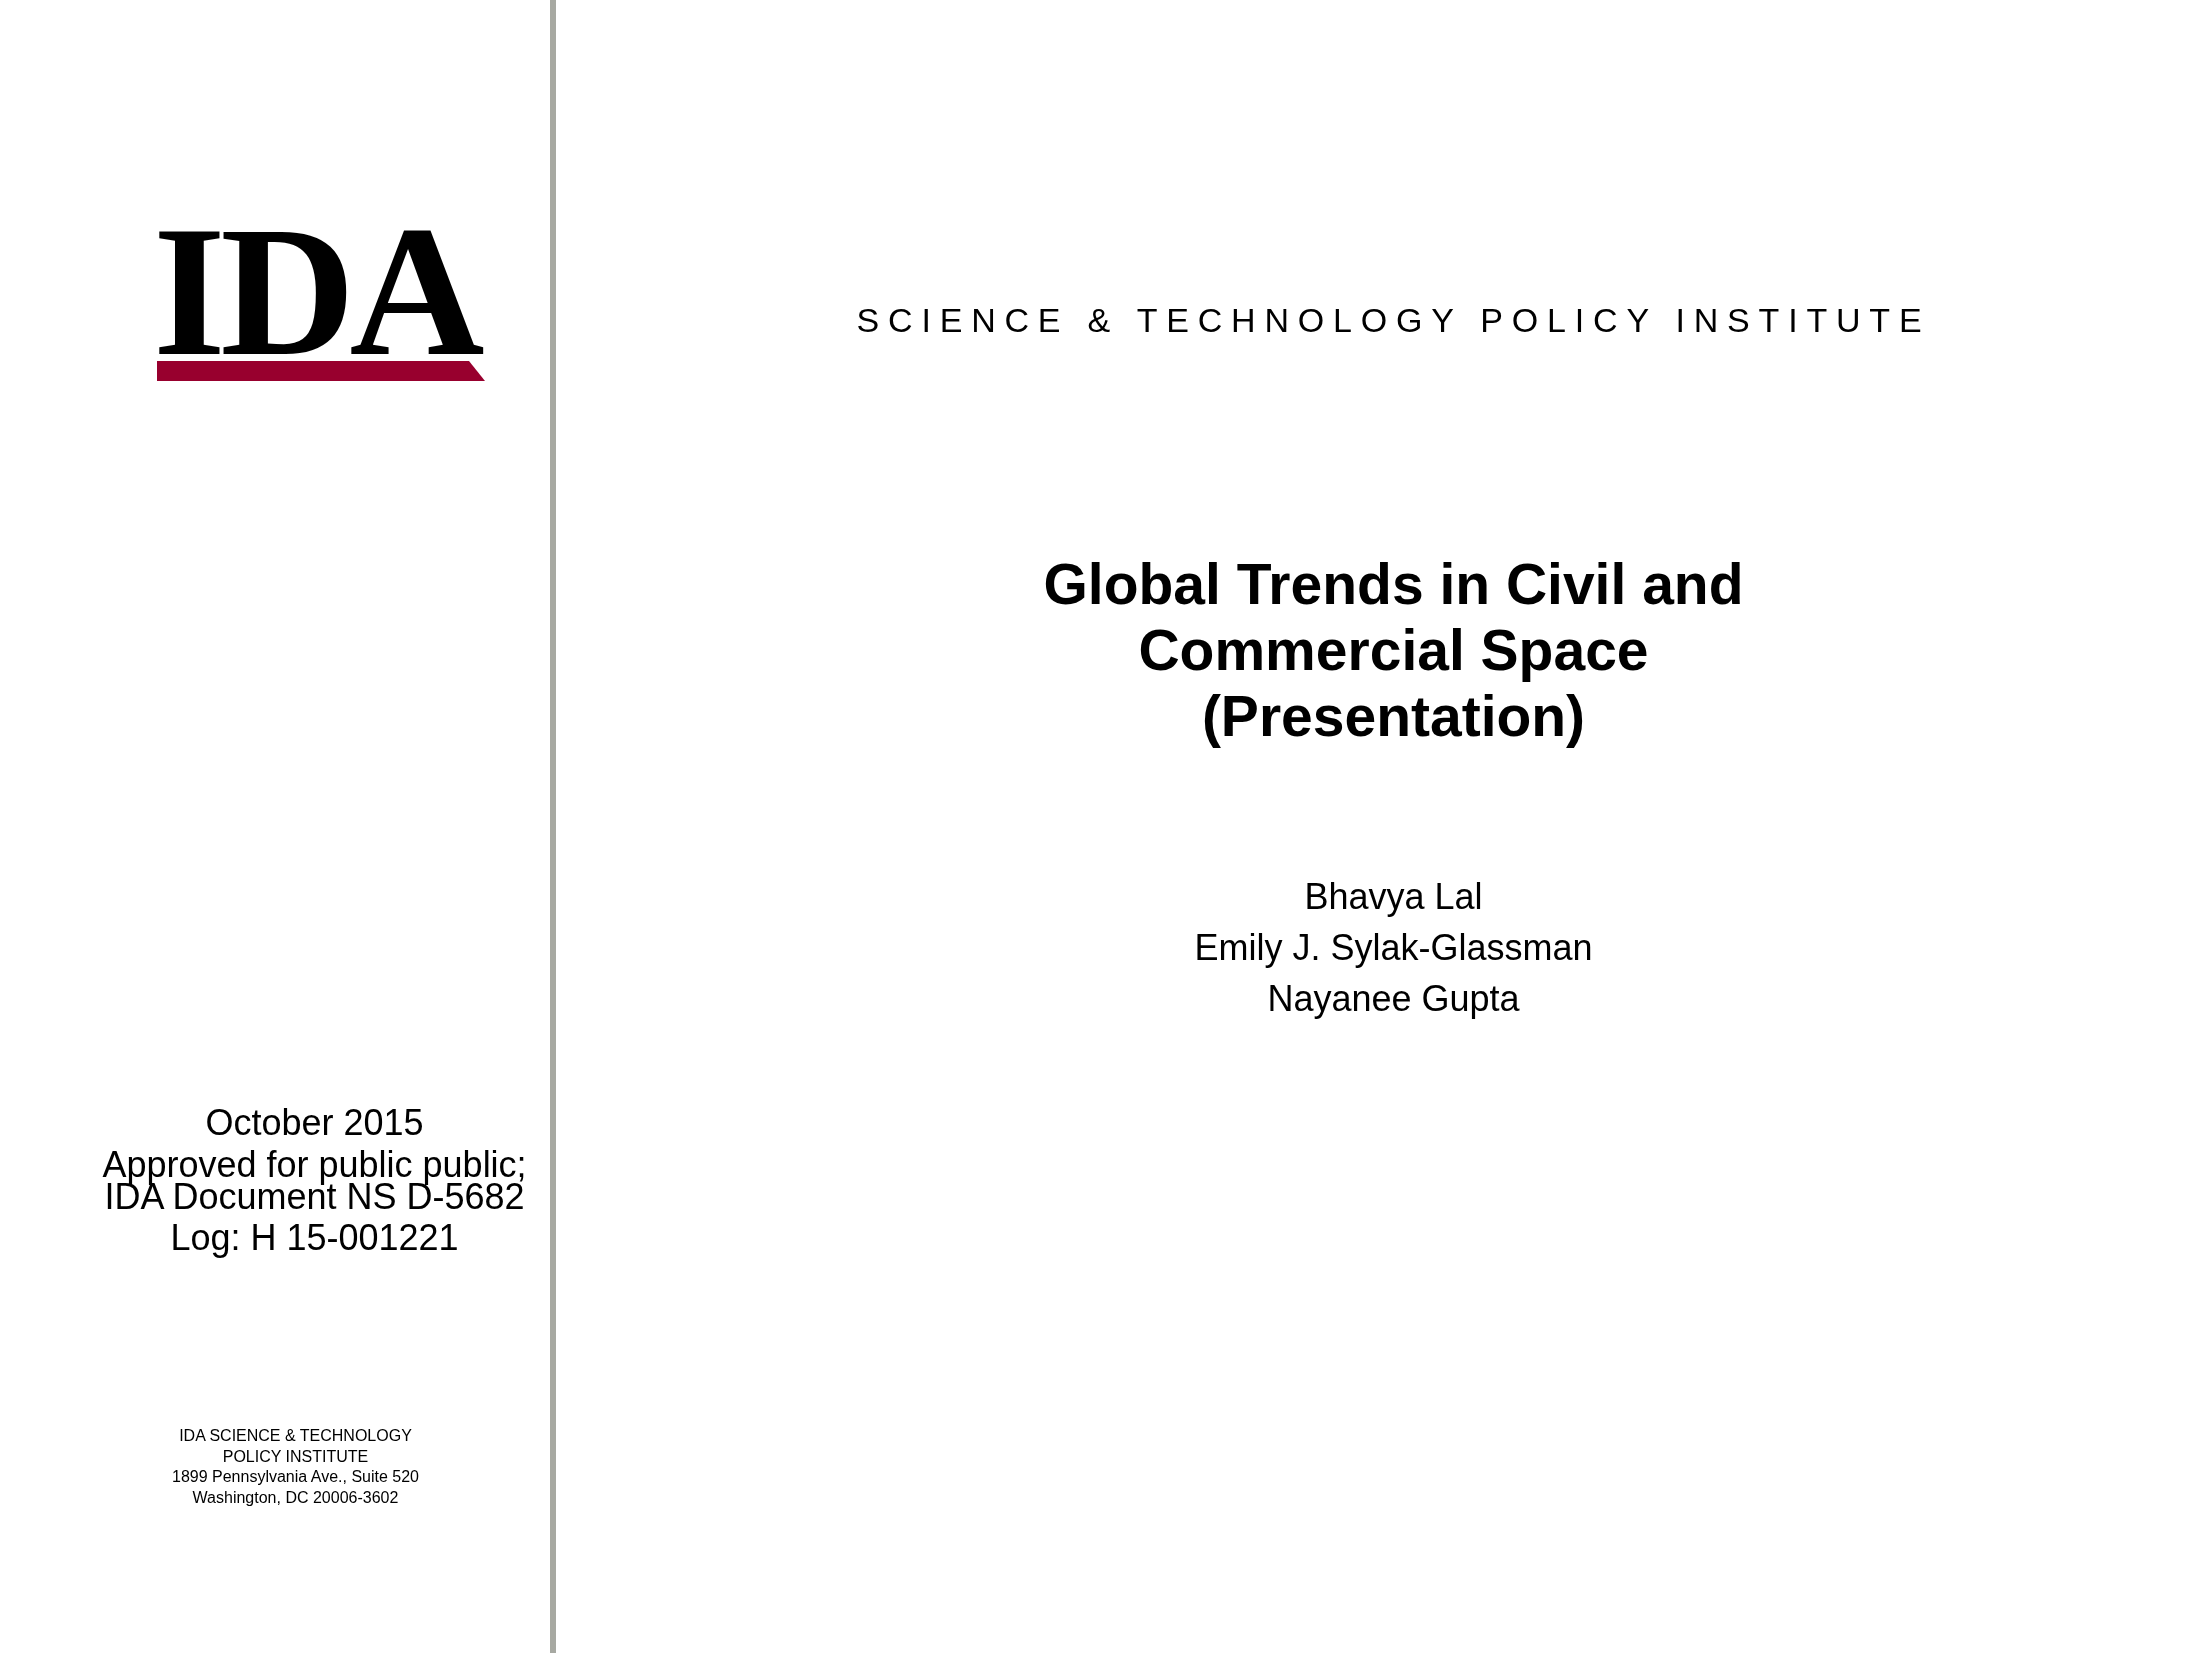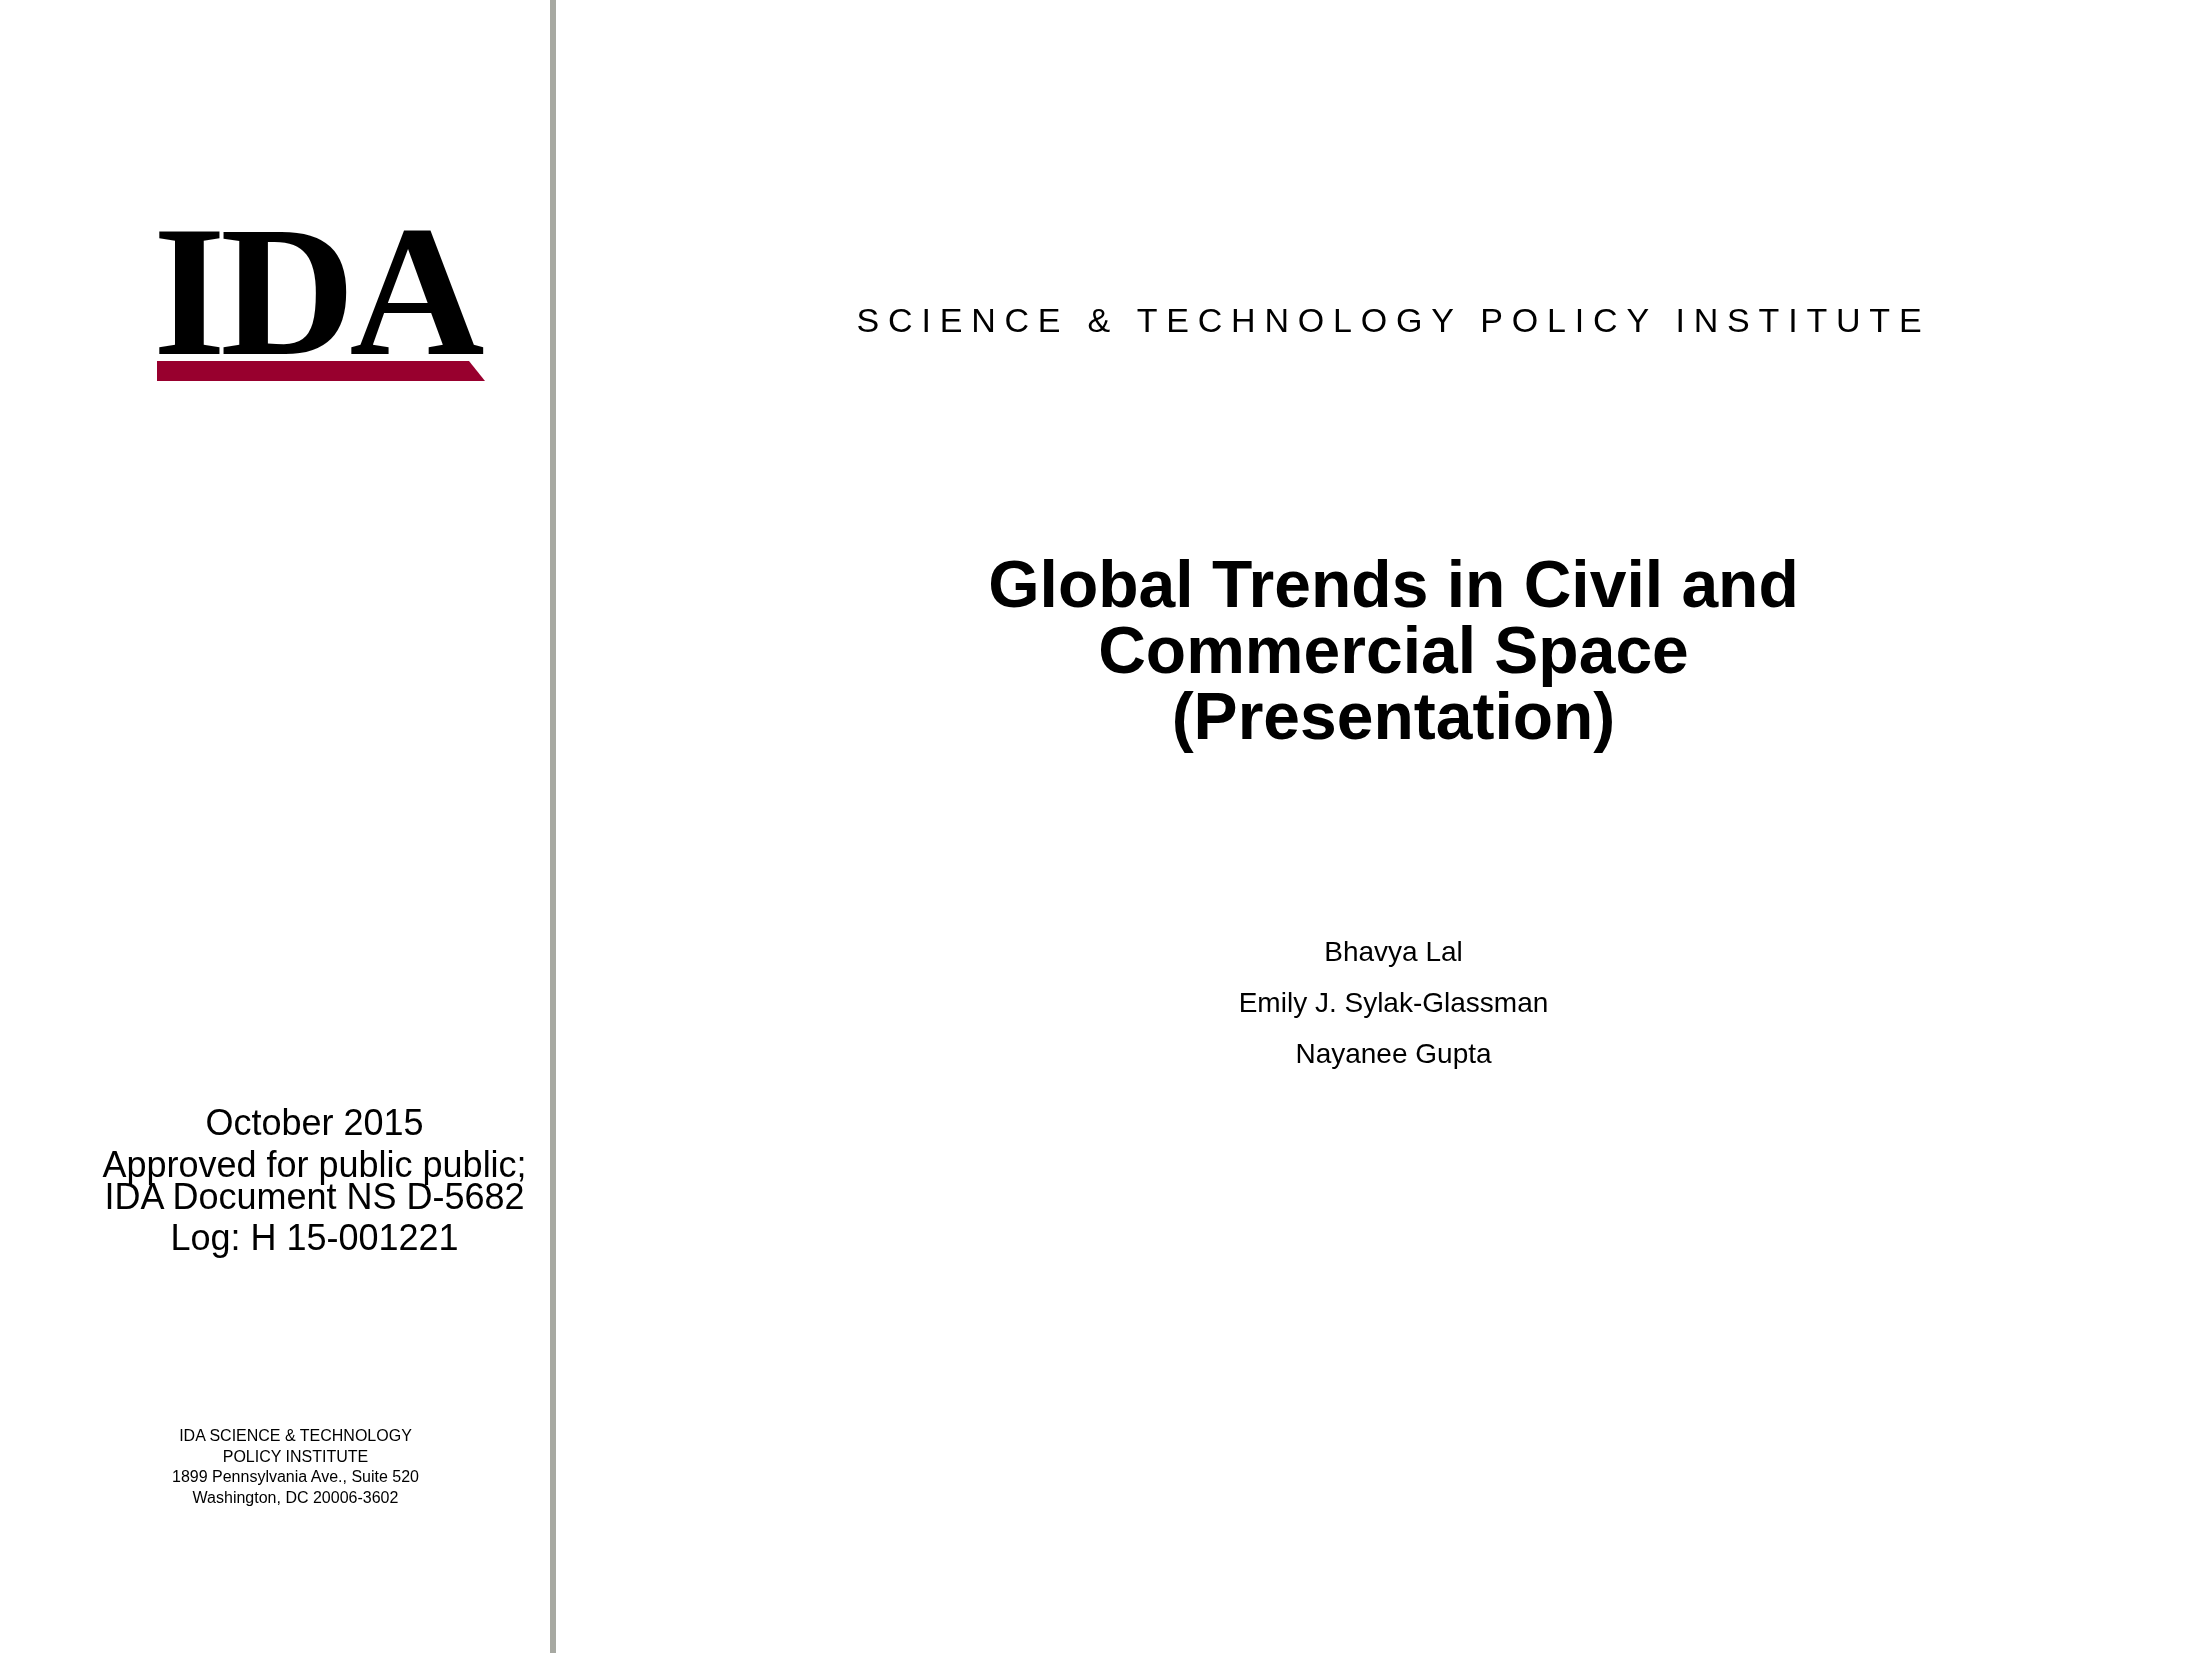--- a/index.html
+++ b/index.html
@@ -60,28 +60,28 @@
   #institute {
     top: 303px;
     font-size: 34px;
     line-height: 1;
     letter-spacing: 8.8px;
     white-space: nowrap;
   }
 
   #title {
     top: 551px;
-    font-size: 66px;
+    font-size: 57px;
     line-height: 66px;
     font-weight: bold;
   }
 
   #authors {
-    top: 926px;
-    font-size: 28px;
+    top: 871px;
+    font-size: 36px;
     line-height: 51px;
   }
 
   
   #meta {
     position: absolute;
     left: 72px;
     top: 1107px;
     width: 485px;
     text-align: center;

